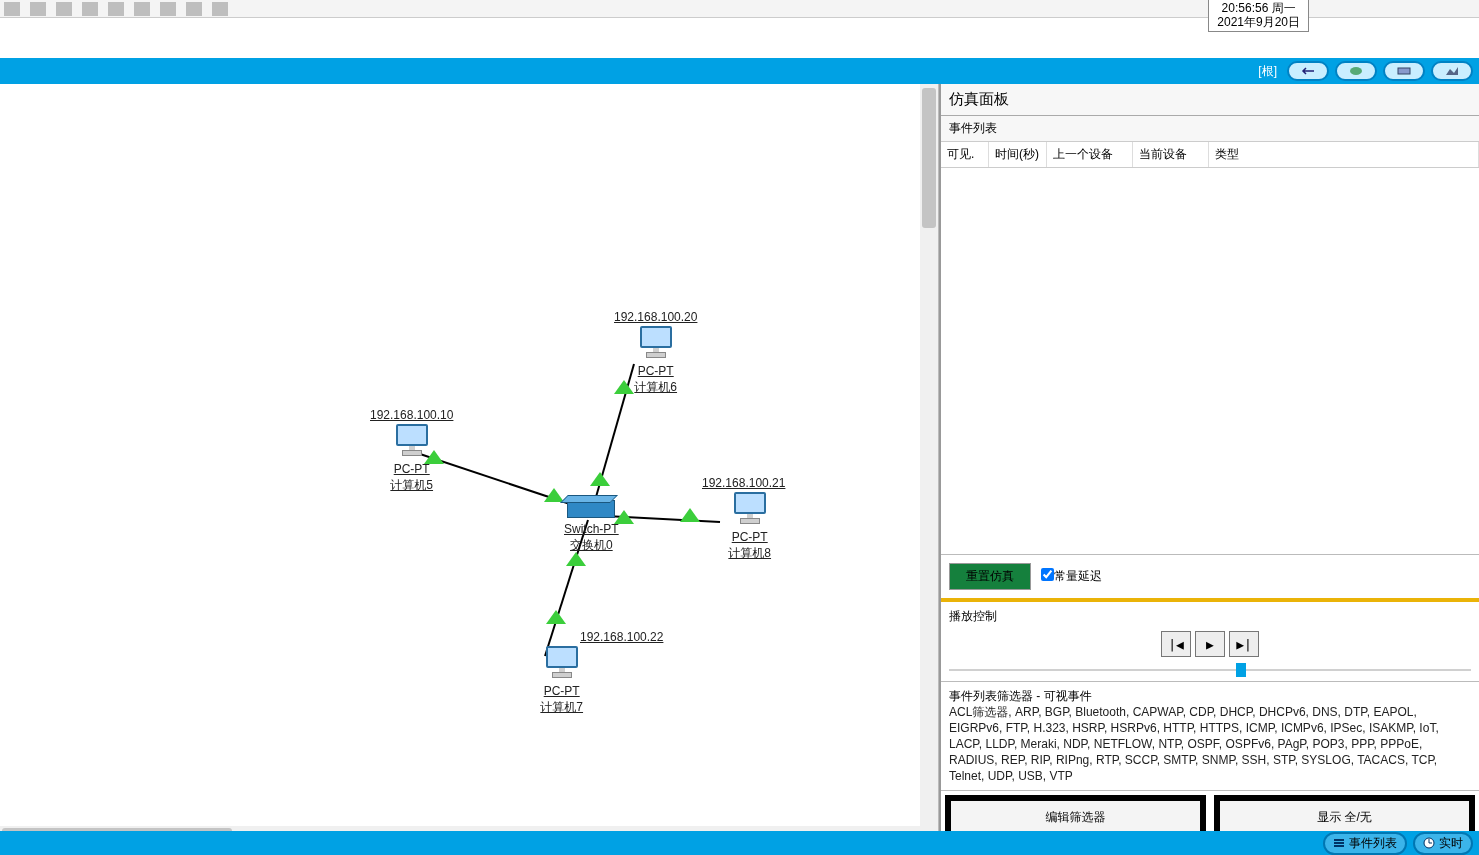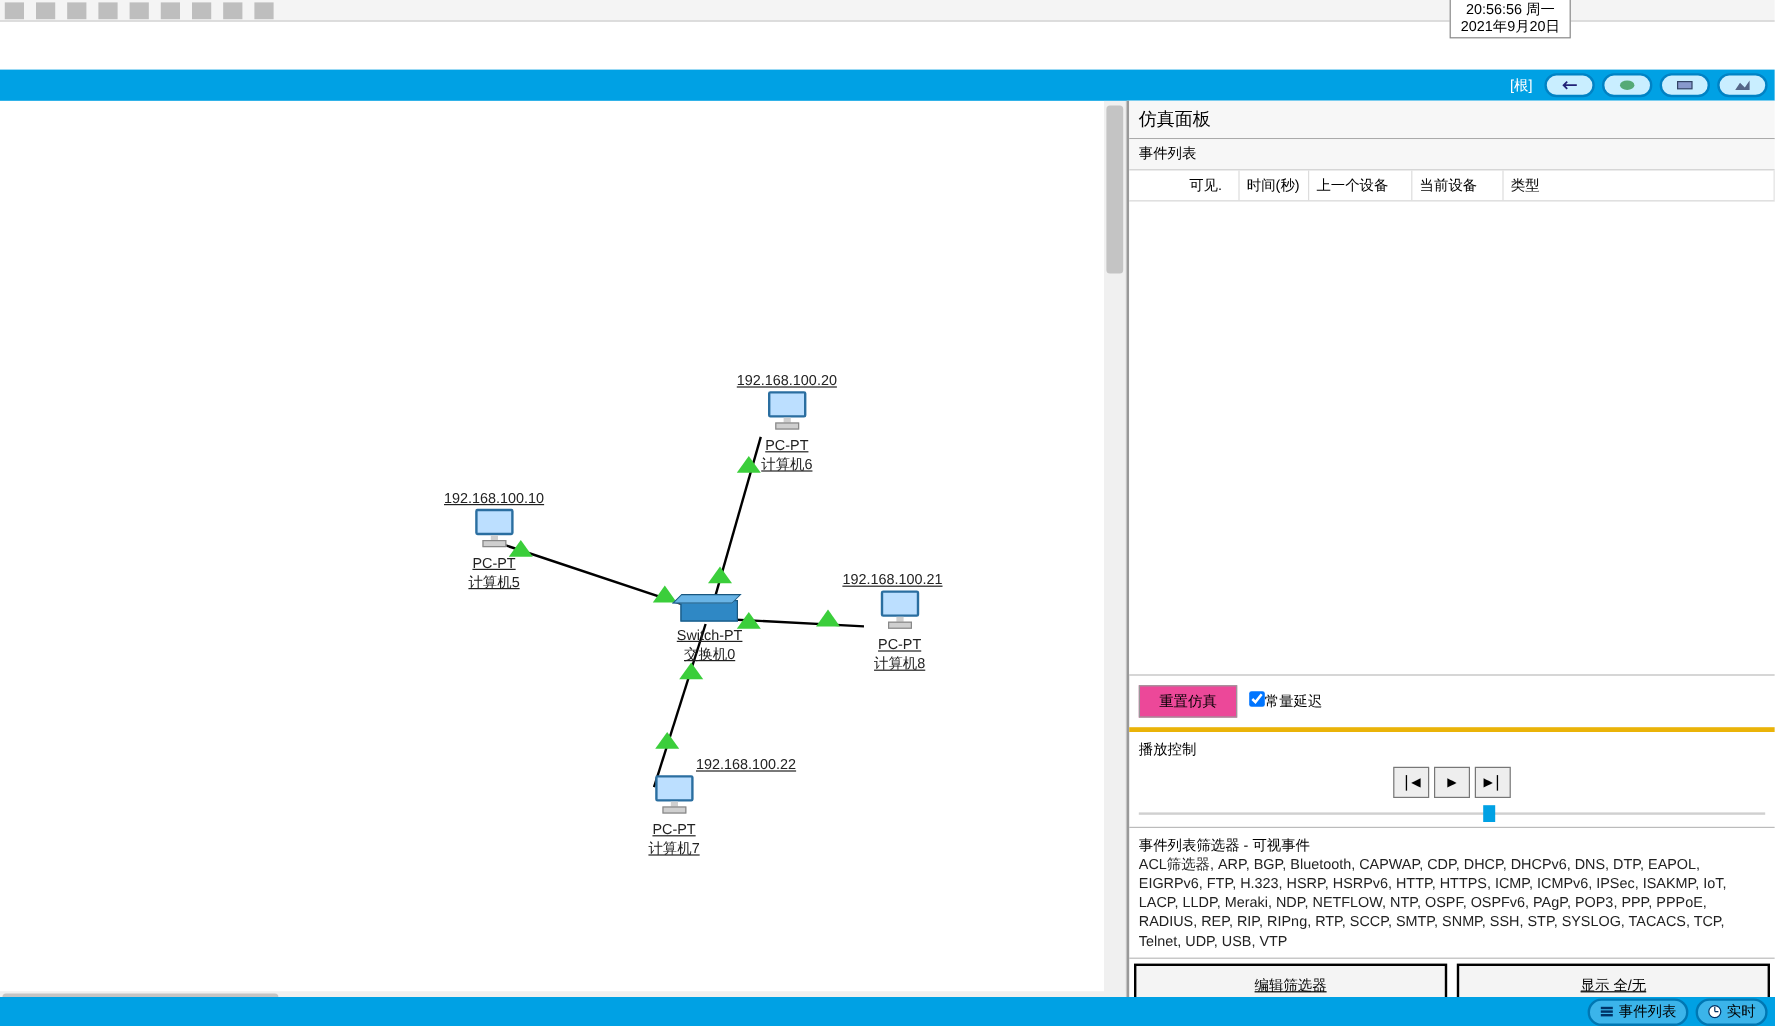--- a/index.html
+++ b/index.html
@@ -38,37 +38,37 @@
 .switch-icon:before { content:""; position:absolute; left:-4px; top:-6px; width:48px; height:6px; background:#69b4e6; border:1px solid #1a577f; transform: skewX(-45deg); }
 .node .lbl { margin-top: 2px; line-height: 14px; }
 
 svg.links { position: absolute; left:0; top:0; width:100%; height:100%; pointer-events:none; }
 .tri { fill: #3bce3b; }
 
 
 .sim-panel { width: 540px; display: flex; flex-direction: column; border-left: 2px solid #999; background: #fff; }
 .sim-panel h3 { font-size: 15px; font-weight: normal; padding: 6px 8px; border-bottom: 1px solid #aaa; background:#f7f7f7;}
 .sim-panel .section-label { padding: 4px 8px; font-size: 12px; background:#f7f7f7;}
-.evt-header { display: flex; border-top:1px solid #ccc; border-bottom:1px solid #ccc; background: #fff; padding-left: 44px; }
+.evt-header { display: flex; border-top:1px solid #ccc; border-bottom:1px solid #ccc; background: #fff; }
 .evt-header div { padding: 4px 6px; border-right: 1px solid #ddd; font-size:12px; }
 .evt-body { flex: 1; background:#fff; }
 .sim-controls { display: flex; align-items: center; gap: 10px; padding: 8px; border-top: 1px solid #bbb; }
-.sim-controls button { padding: 4px 16px; background: #ec4899; border: 1px solid #999; }
+.sim-controls button { padding: 4px 16px; background: #15803d; border: 1px solid #999; }
 .sim-controls label { display: flex; align-items: flex-start; gap: 0; }
 .playback { border-top: 4px solid #eab308; padding: 6px 8px 2px; }
 .playback .title { margin-bottom: 6px; }
 .play-btns { display:flex; justify-content:center; gap:4px; margin-bottom:4px;}
 .play-btns button { width:30px; height:26px; border:1px solid #777; background:#eee; font-family: monospace; font-size:13px;}
 .play-slider { position:relative; height:18px; background:#fff; }
 .play-slider .track { position:absolute; left:0; right:0; top:8px; height:2px; background:#d0d0d0;}
 .play-slider .handle { position:absolute; top:2px; left:55%; width:10px; height:14px; background:#00a1e4; }
 .filter-box { border-top:1px solid #bbb; padding:6px 8px; font-size:12px; line-height:16px; }
 .filter-box .proto { color:#222; }
 .filter-btns { display:flex; border-top:1px solid #bbb; }
-.filter-btns button { flex:1; padding:8px; border:2px solid #000000; background:#f4f4f4; margin:4px;text-decoration:underline; }
+.filter-btns button { flex:1; padding:8px; border:6px solid #000000; background:#f4f4f4; margin:4px; }
 
 
 .bottom-bar { height: 24px; background:#00a1e4; position: fixed; left:0; right:0; bottom:0; width:1479px; display:flex; align-items:center; justify-content:flex-end; padding-right:6px; gap:6px;}
 .bottom-bar .chip { display:flex; align-items:center; gap:4px; background:#3bb4ea; border:2px solid #0077b3; border-radius:12px; padding:1px 8px; color:#000; font-size:12px;}
 .bottom-bar .chip .dot { width:12px; height:12px; }
 </style>
 </head>
 <body>
 
 <div class="top-toolbar">

